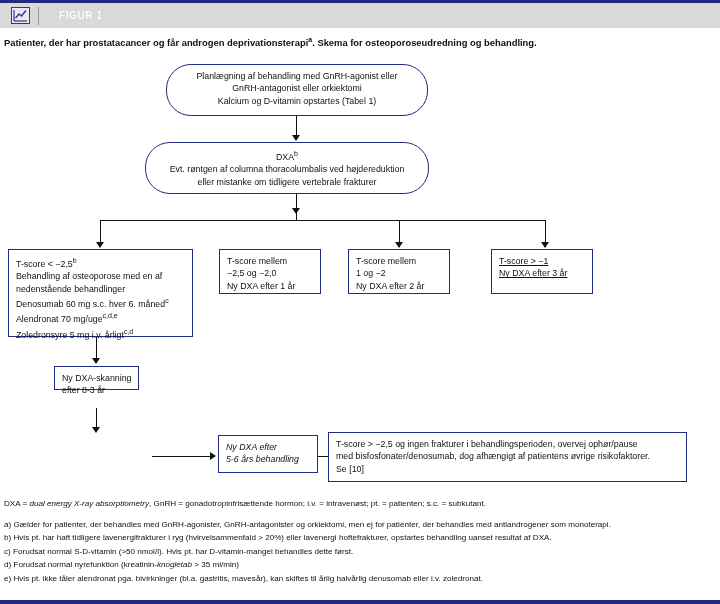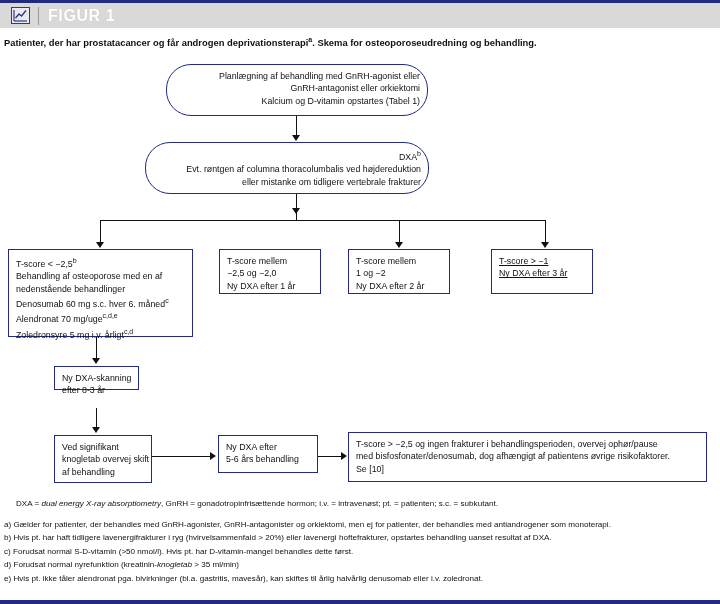--- a/index.html
+++ b/index.html
@@ -44,22 +44,22 @@
   }
   .fig-icon svg { display: block; }
   .fig-divider {
     width: 1px;
     height: 18px;
     background: #9a9a9a;
     margin-left: 8px;
     flex: none;
   }
   .fig-label {
-    margin-left: 9px;
-    font-size: 16px;
+    margin-left: 20px;
+    font-size: 10px;
     font-weight: bold;
     letter-spacing: 0.6px;
     color: #ffffff;
     text-shadow: 0 0 1px #bdbdbd;
   }
 
   
   .intro {
     position: absolute;
     left: 4px; top: 34px;
@@ -75,35 +75,35 @@
   .box {
     position: absolute;
     border: 1.6px solid #1f2a80;
     background: #ffffff;
     box-sizing: border-box;
     font-size: 8.8px;
     line-height: 12.4px;
     color: #111;
     padding: 5px 7px;
   }
-  .box.center { text-align: right; border-radius: 25px; }
+  .box.center { text-align: center; border-radius: 25px; }
   .box .ln { white-space: nowrap; }
 
   #box-plan   { left: 166px; top: 64px;  width: 262px; height: 52px; }
   #box-dxa    { left: 145px; top: 142px; width: 284px; height: 52px; }
 
   #box-t1     { left: 8px;   top: 249px; width: 185px; height: 88px; }
   #box-t2     { left: 219px; top: 249px; width: 102px; height: 45px; }
   #box-t3     { left: 348px; top: 249px; width: 102px; height: 45px; }
   #box-t4     { left: 491px; top: 249px; width: 102px; height: 45px; text-decoration: underline; }
 
   #box-rescan { left: 54px;  top: 366px; width: 85px;  height: 24px; }
   #box-sig    { left: 54px;  top: 435px; width: 98px;  height: 48px; }
-  #box-newdxa { left: 218px; top: 435px; width: 100px; height: 38px; }
-  #box-final  { left: 348px; top: 432px; width: 359px; height: 50px; }
+  #box-newdxa { left: 218px; top: 435px; width: 100px; height: 38px; font-style: italic; }
+  #box-final  { left: 328px; top: 432px; width: 359px; height: 50px; }
 
   
   .ln-v, .ln-h {
     position: absolute;
     background: #111111;
   }
   .ln-v { width: 1.4px; }
   .ln-h { height: 1.4px; }
 
   .arrow-down {
@@ -124,21 +124,21 @@
   
   .notes {
     position: absolute;
     left: 4px;
     top: 497px;
     width: 714px;
     font-size: 8.1px;
     line-height: 13.6px;
     color: #111;
   }
-  .note-def { margin-bottom: 7px; margin-left: 12px; }
+  .note-def { margin-bottom: 7px; }
   .note-line { white-space: nowrap; }
   .it { font-style: italic; }
 
   .fig-footer {
     position: absolute;
     left: 0; bottom: 0;
     width: 720px;
     height: 4px;
     background: #1f2a80;
   }
@@ -220,25 +220,20 @@
   <div class="arrow-down" style="left:91.8px; top:358px;"></div>
 
   <div class="box" id="box-rescan">
     <div class="ln">Ny DXA-skanning</div>
     <div class="ln">efter 8-3 år</div>
   </div>
 
   <div class="ln-v" style="left:96px; top:408px; height:20px;"></div>
   <div class="arrow-down" style="left:91.8px; top:427px;"></div>
 
-  <div class="box" id="box-sig">
-    <div class="ln">Ved signifikant</div>
-    <div class="ln">knogletab overvej skift</div>
-    <div class="ln">af behandling</div>
-  </div>
 
   <div class="ln-h" style="left:152px; top:456px; width:58px;"></div>
   <div class="arrow-right" style="left:210px; top:451.6px;"></div>
 
   <div class="box" id="box-newdxa">
     <div class="ln">Ny DXA efter</div>
     <div class="ln">5-6 års behandling</div>
   </div>
 
   <div class="ln-h" style="left:318px; top:456px; width:24px;"></div>

